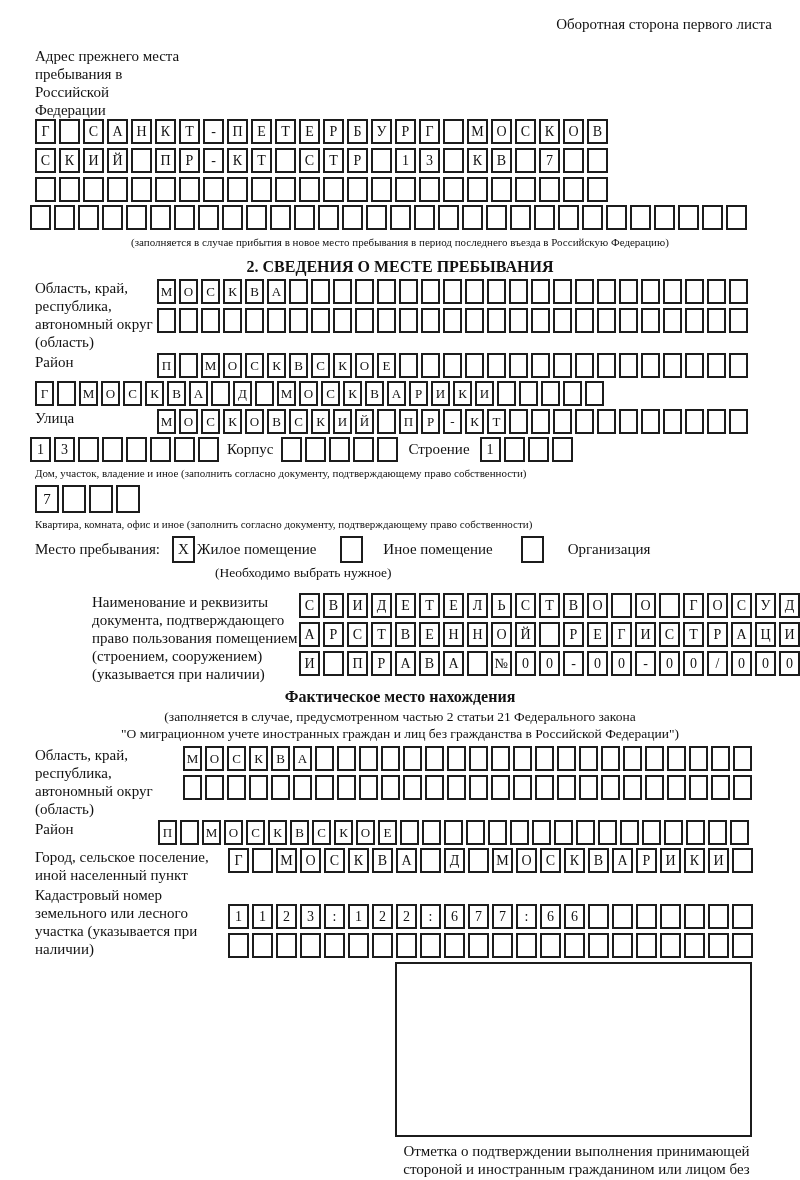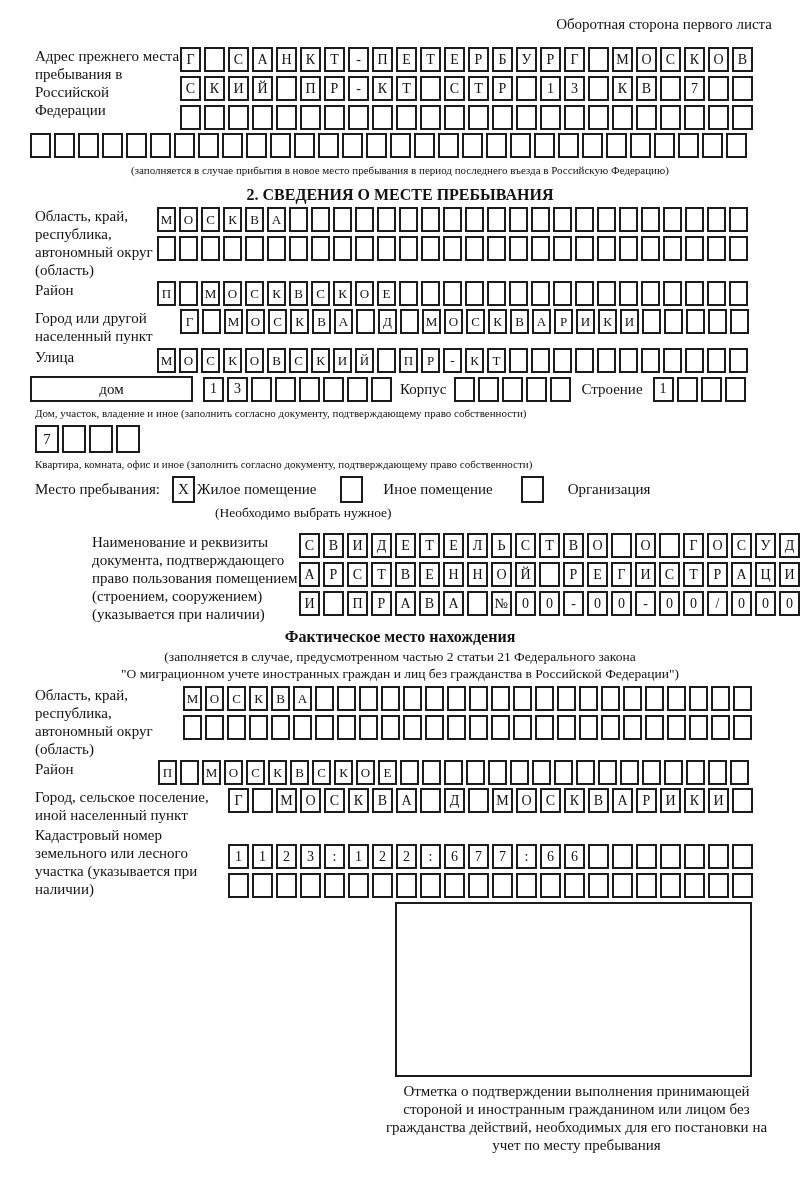--- a/index.html
+++ b/index.html
@@ -19,21 +19,21 @@
   }
   .md .cell{width:21px;height:25px;font-size:14px;}
   .sm .cell{width:19px;height:25px;font-size:13px;}
   .lg .cell{width:24px;height:28px;font-size:15px;}
   .full{margin:3px 0 0 30px;}
   .caption{font-size:11px;line-height:17px;}
   .caption.center{text-align:center;margin-top:4px;}
   .caption.left{margin-left:35px;margin-top:3px;}
   .sec-title{margin-top:6px;text-align:center;font-size:16px;font-weight:bold;line-height:19px;}
   .mt3{margin-top:3px;}.mt2{margin-top:2px;font-family:Liberation Serif, serif;}.mt4{margin-top:4px;}.mt5{margin-top:12px;justify-content:flex-end;}
-  .mt14{margin-top:14px;}
+  .mt14{margin-top:14px;flex-direction:column;}
   .inline-row{display:flex;align-items:center;margin-left:30px;}
   .namebox{
     box-sizing:border-box;border:2px solid #1c1c1c;display:flex;
     align-items:center;justify-content:center;font-size:15px;background:#fff;
   }
   .namebox.house{width:163px;height:26px;margin-right:10px;}
   .namebox.apt{width:196px;height:28px;margin-right:12px;}
   .ilabel{font-size:15px;margin:0 8px;}
   .stay-row{display:flex;align-items:center;margin-left:35px;margin-top:3px;font-size:15px;}
   .chk{
@@ -266,21 +266,20 @@
       <div class="cell"></div>
       <div class="cell"></div>
       <div class="cell"></div>
       <div class="cell"></div>
       <div class="cell"></div>
       <div class="cell"></div>
     </div>
 </div>
 
 <div class="field mt3">
-  <div class="flabel" style="width:145px;">Город или другой населенный пункт</div>
   <div class="cellrow sm">
       <div class="cell">Г</div>
       <div class="cell"></div>
       <div class="cell">М</div>
       <div class="cell">О</div>
       <div class="cell">С</div>
       <div class="cell">К</div>
       <div class="cell">В</div>
       <div class="cell">А</div>
       <div class="cell"></div>
@@ -331,21 +330,20 @@
       <div class="cell"></div>
       <div class="cell"></div>
       <div class="cell"></div>
       <div class="cell"></div>
       <div class="cell"></div>
       <div class="cell"></div>
     </div>
 </div>
 
 <div class="inline-row mt3">
-  <div class="namebox house">дом</div>
   <div class="cellrow md">
       <div class="cell">1</div>
       <div class="cell">3</div>
       <div class="cell"></div>
       <div class="cell"></div>
       <div class="cell"></div>
       <div class="cell"></div>
       <div class="cell"></div>
       <div class="cell"></div>
     </div>

